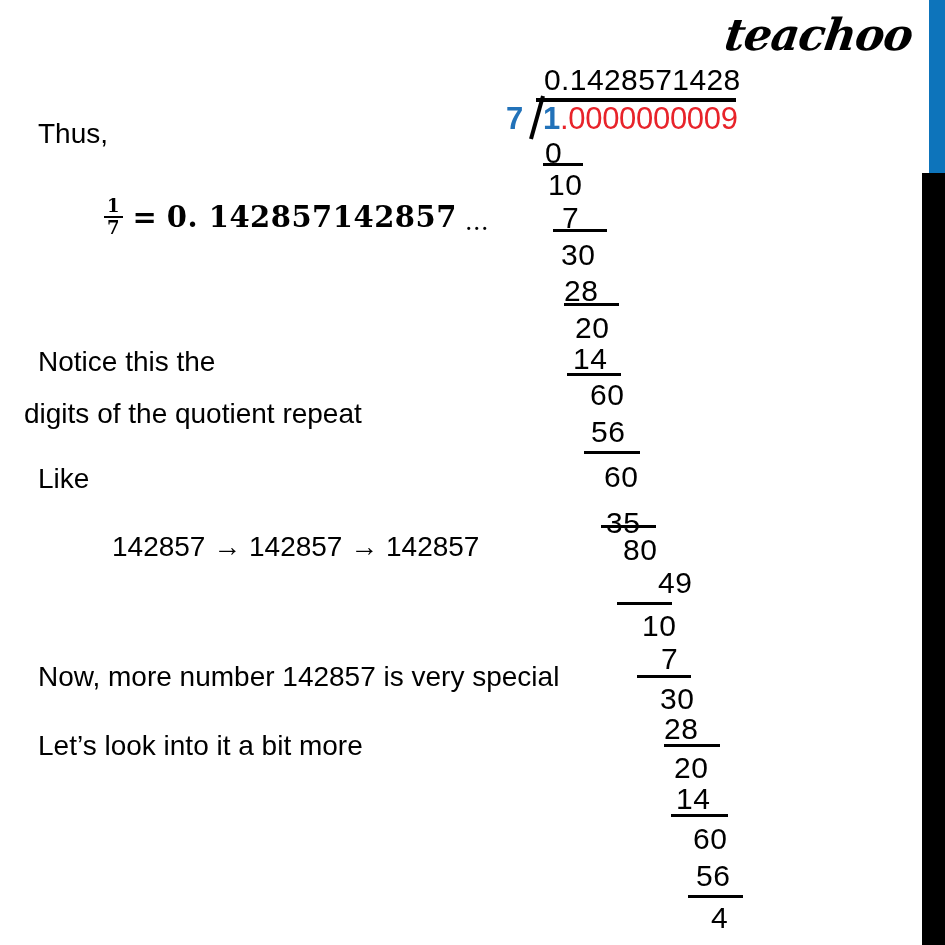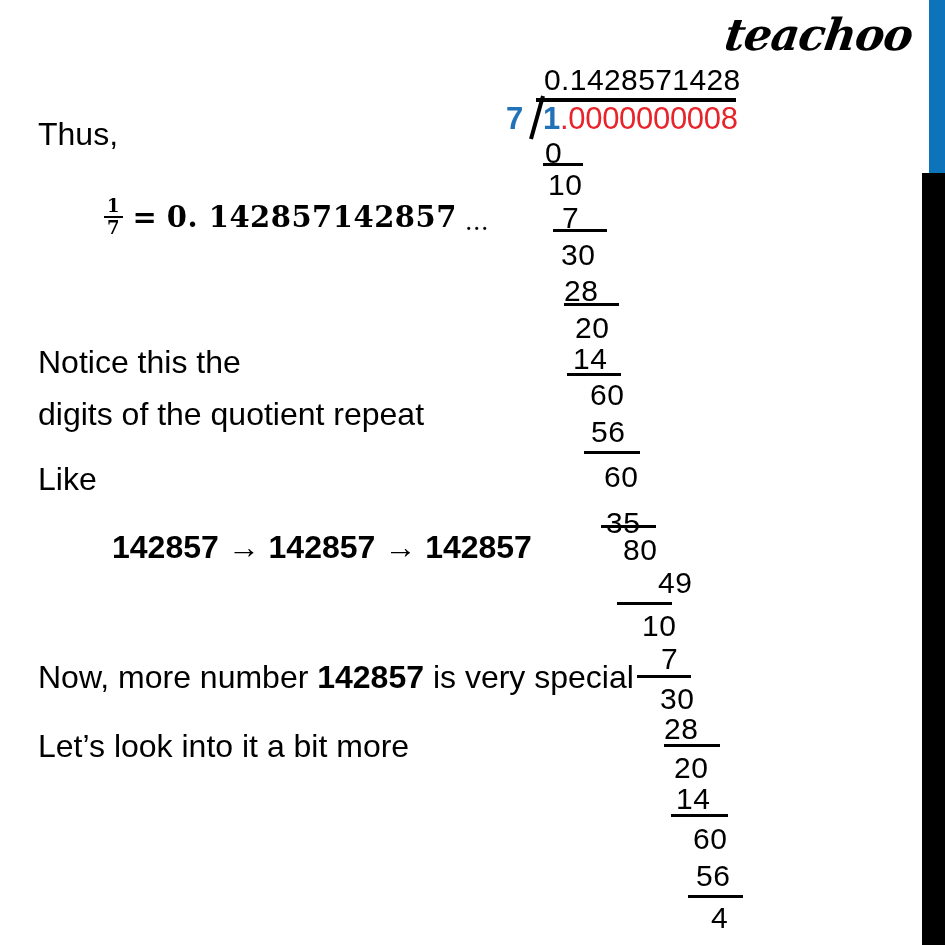--- a/index.html
+++ b/index.html
@@ -1,22 +1,22 @@
 <!DOCTYPE html>
 <html><head>
 <meta charset="utf-8">
 <style>
   html,body{margin:0;padding:0;}
   body{
     width:945px;height:945px;position:relative;background:#ffffff;
     font-family:"Liberation Sans",sans-serif;color:#000;overflow:hidden;
   }
   .abs{position:absolute;}
-  .t28{font-size:32px;line-height:30px;white-space:nowrap;}
-  .bold{font-weight:bold;text-align:center;}
+  .t28{font-size:28px;line-height:30px;white-space:nowrap;}
+  .bold{font-weight:normal;text-align:center;}
 
   
   .bar-blue{left:929px;top:0;width:16px;height:173px;background:#0d74bb;}
   .bar-black{left:922px;top:173px;width:23px;height:772px;background:#000000;}
 
   
   .logo{
     right:33px;top:8px;font-family:"DejaVu Serif",serif;font-style:italic;
     font-weight:700;font-size:44px;line-height:54px;transform:skewX(-8deg);
     letter-spacing:-1px;white-space:nowrap;
@@ -64,41 +64,41 @@
   <span class="frac">
     <span class="num">1</span>
     <span class="den">7</span>
   </span>
   <span class="eq">=</span>
   <span class="val">0. 142857142857</span>
   <span class="ell">…</span>
 </div>
 
 <div class="abs t28" style="left:38px;top:347px">Notice this the</div>
-<div class="abs t28" style="left:38px;top:399px">digits of the quotient repeat</div>
+<div class="abs t28" style="left:24px;top:399px">digits of the quotient repeat</div>
 <div class="abs t28" style="left:38px;top:464px">Like</div>
 <div class="abs t28 bold" style="left:112px;top:532px">142857 → 142857 → 142857</div>
 
 <div class="abs t28" style="left:38px;top:662px">
   <span>Now, more number </span><span class="bold">142857</span><span> is very special</span>
 </div>
 
 <div class="abs t28" style="left:38px;top:731px">Let’s look into it a bit more</div>
 
 <div class="abs quotient">0.1428571428</div>
 
 <div class="abs divisor">7</div>
 
 <svg class="abs bracket-svg" viewBox="0 0 26 54" xmlns="http://www.w3.org/2000/svg">
   <line x1="7" y1="49" x2="19" y2="6" stroke="#000" stroke-width="4"></line>
 </svg>
 <div class="abs overbar"></div>
 
 <div class="abs dividend">
-  <span class="int">1</span><span class="dot">.</span><span class="zeros">0000000008</span>
+  <span class="int">1</span><span class="dot">.</span><span class="zeros">0000000009</span>
 </div>
 
 <div>
     <div class="dstep" style="left: 545px; top: 136px;">0</div>
     <div class="dline" style="left: 543px; top: 163px; width: 40px;"></div>
     <div class="dstep" style="left: 548px; top: 168px;">10</div>
     <div class="dstep" style="left: 562px; top: 201px;">7</div>
     <div class="dline" style="left: 553px; top: 229px; width: 54px;"></div>
     <div class="dstep" style="left: 561px; top: 238px;">30</div>
     <div class="dstep" style="left: 564px; top: 274px;">28</div>

